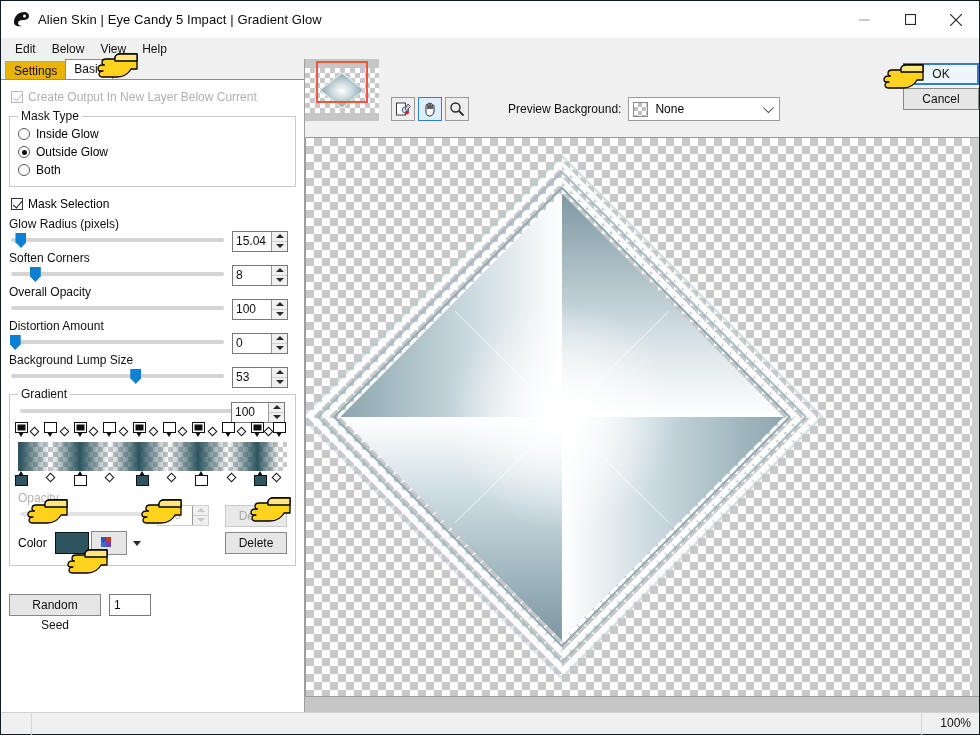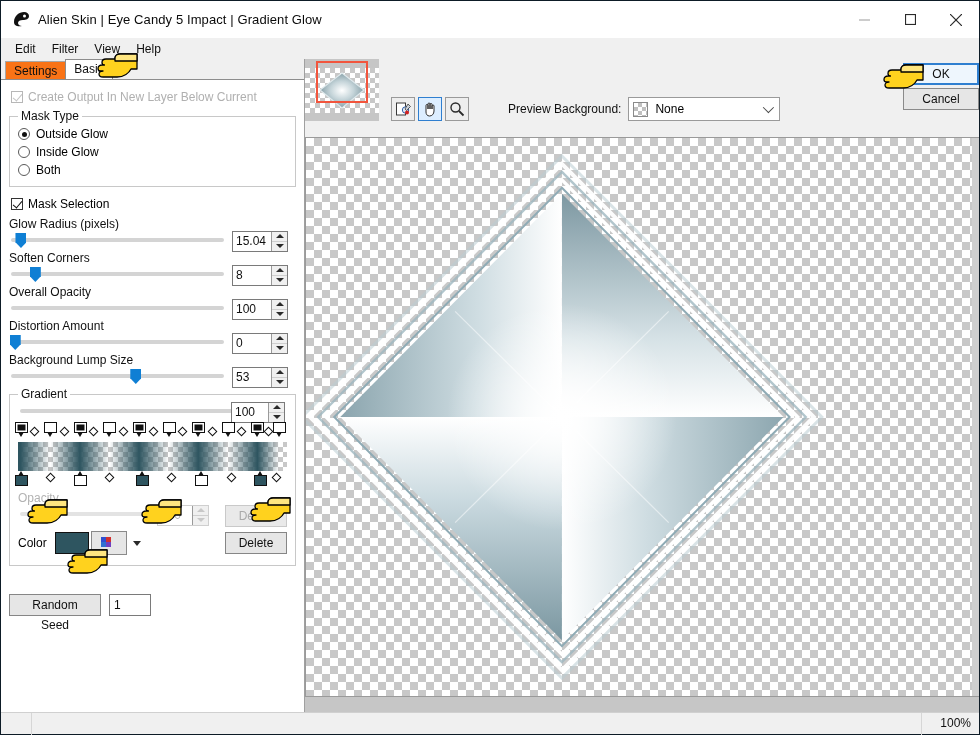--- a/index.html
+++ b/index.html
@@ -39,21 +39,21 @@
 
   
   .body { flex:1 1 auto; display:flex; min-height:0; position:relative; }
 
   
   .leftpane { width:304px; flex:0 0 304px; background:#f0f0f0; display:flex; flex-direction:column;
               position:relative; border-right:1px solid #a0a0a0; }
   .tabstrip { height:20px; display:flex; align-items:flex-end; padding-left:4px;
               position:relative; background:#f0f0f0; }
   .tab { height:18px; padding:0 8px; font-size:12px; line-height:18px; color:#101010;
-         border:1px solid #a7a7a7; border-bottom:none; background:#f97316; margin-right:-1px; }
+         border:1px solid #a7a7a7; border-bottom:none; background:#eab308; margin-right:-1px; }
   .tab.active { background:#ffffff; height:20px; line-height:19px; border-color:#8d8d8d; z-index:2; }
   .panelbody { flex:1 1 auto; background:#ffffff; border-top:1px solid #8d8d8d;
                padding:6px 8px 0 8px; position:relative; min-height:0; }
 
   .chkrow { display:flex; align-items:center; height:17px; margin:2px 0 4px 2px; }
   .chkbox { width:12px; height:12px; border:1px solid #b7b7b7; background:#fff;
             margin-right:5px; position:relative; flex:0 0 auto; }
   .chkbox.on { border-color:#333; }
   .chkbox.on::after, .chkbox.dis::after {
     content:""; position:absolute; left:3px; top:0px; width:4px; height:8px;
@@ -213,21 +213,21 @@
         <svg width="12" height="12">
             <line x1="0" y1="0" x2="12" y2="12" stroke="#2a2a2a" stroke-width="1.2"></line>
             <line x1="12" y1="0" x2="0" y2="12" stroke="#2a2a2a" stroke-width="1.2"></line>
           </svg>
       </div>
     </div>
   </div>
 
   <div class="menubar">
     <div class="menuitem">Edit</div>
-    <div class="menuitem">Filter</div>
+    <div class="menuitem">Below</div>
     <div class="menuitem">View</div>
     <div class="menuitem">Help</div>
   </div>
 
   <div class="body">
 
     <div class="leftpane">
       <div class="tabstrip">
         <div class="tab">Settings</div>
         <div class="tab active">Basic</div>
@@ -236,26 +236,26 @@
       <div class="panelbody">
 
         <div class="chkrow dis">
           <span class="chkbox dis"></span>
           <span>Create Output In New Layer Below Current</span>
         </div>
 
         <fieldset class="group">
           <legend>Mask Type</legend>
           <div class="radiorow">
+            <span class="radio"></span>
+            <span>Inside Glow</span>
+          </div>
+          <div class="radiorow">
             <span class="radio on"></span>
             <span>Outside Glow</span>
-          </div>
-          <div class="radiorow">
-            <span class="radio"></span>
-            <span>Inside Glow</span>
           </div>
           <div class="radiorow">
             <span class="radio"></span>
             <span>Both</span>
           </div>
         </fieldset>
 
         <div class="chkrow">
           <span class="chkbox on"></span>
           <span>Mask Selection</span>

